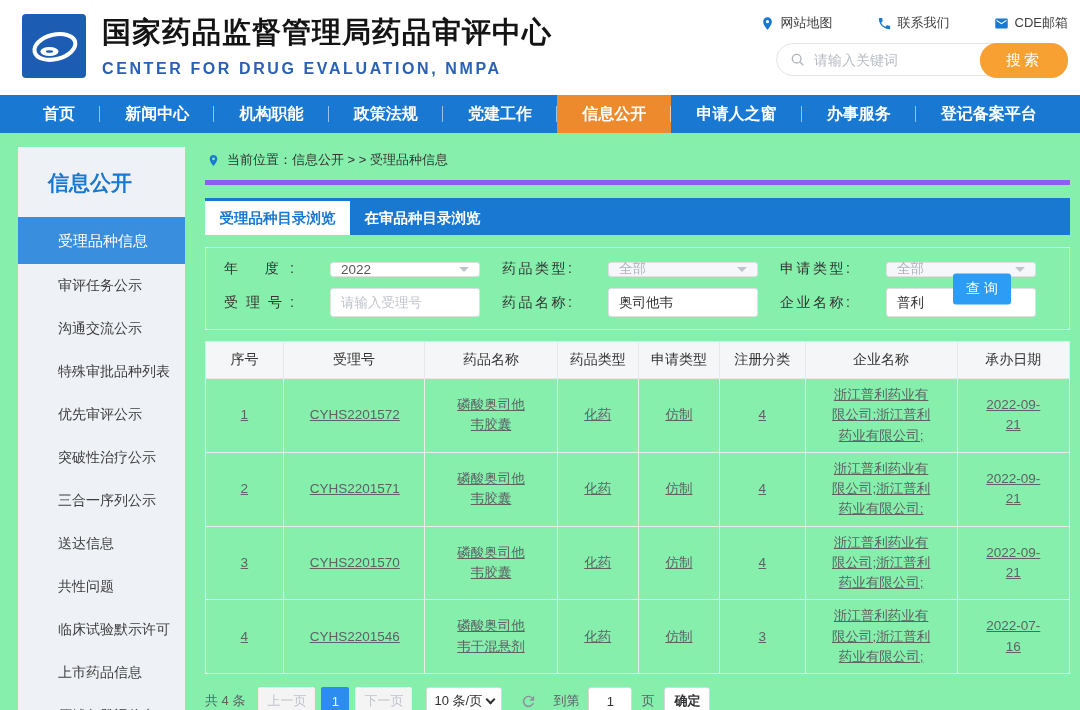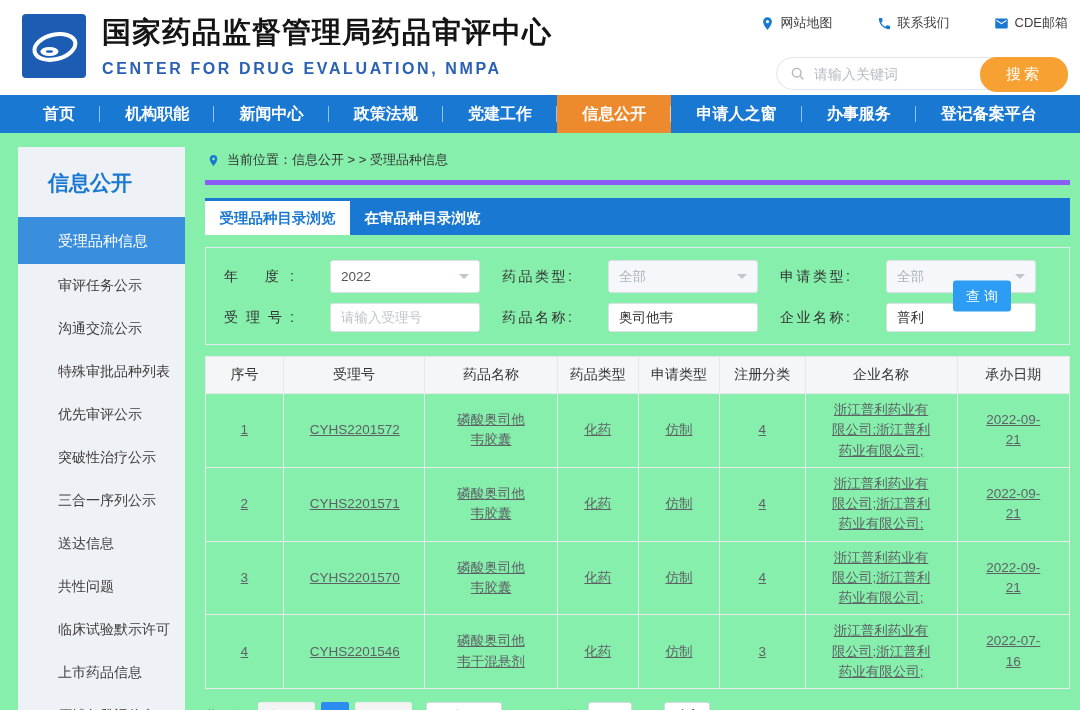--- a/index.html
+++ b/index.html
@@ -13,21 +13,21 @@
 
   
   .header{position:relative;height:95px;background:#fff;}
   .logo{position:absolute;left:22px;top:14px;width:64px;height:64px;background:var(--logo-blue);border-radius:4px;display:flex;align-items:center;justify-content:center;}
   .title-block{position:absolute;left:102px;top:13px;}
   .main-title{font-size:29px;font-weight:900;color:#141414;letter-spacing:1px;}
   .sub-title{font-size:16px;font-weight:700;color:var(--subtitle-blue);letter-spacing:2.6px;margin-top:7px;}
   .top-links{position:absolute;right:12px;top:14px;display:flex;gap:44px;}
   .top-link{display:flex;align-items:center;gap:6px;font-size:13px;color:#404040;cursor:pointer;}
   .top-link svg{width:15px;height:15px;fill:var(--primary);}
-  .search-bar{position:absolute;right:12px;top:57px;width:292px;height:33px;border:1px solid #e2e4e8;border-radius:17px;display:flex;align-items:center;padding-left:13px;background:#fff;}
+  .search-bar{position:absolute;right:12px;top:43px;width:292px;height:33px;border:1px solid #e2e4e8;border-radius:17px;display:flex;align-items:center;padding-left:13px;background:#fff;}
   .search-bar input{border:none;outline:none;flex:1;font-size:14px;color:#333;margin-left:8px;background:transparent;min-width:0;}
   .search-bar input::placeholder{color:#b7bcc4;}
   .search-btn{position:absolute;right:-1px;top:-1px;height:35px;width:88px;border:none;border-radius:17px;background:var(--search-orange);color:#fff;font-size:15px;letter-spacing:3px;cursor:pointer;display:flex;align-items:center;justify-content:center;}
 
   
   .navbar{height:38px;background:var(--primary);display:flex;padding:0 18px;}
   .nav-item{flex:1 1 auto;display:flex;align-items:center;justify-content:center;color:#fff;font-size:16px;font-weight:700;position:relative;cursor:pointer;white-space:nowrap;padding:0 8px;}
   .nav-item:not(:last-child)::after{content:"";position:absolute;right:0;top:11px;height:16px;width:1px;background:rgba(255,255,255,.55);}
   .nav-item.active{background:var(--accent-orange);}
 
@@ -48,21 +48,21 @@
   .tabbar{margin-top:13px;height:37px;background:var(--primary);border-top:3px solid var(--primary);display:flex;}
   .tab{width:145px;display:flex;align-items:center;justify-content:center;color:#fff;font-size:14.5px;font-weight:700;cursor:pointer;}
   .tab.active{background:#fff;color:var(--primary);}
 
   
   .filter-panel{margin-top:12px;border:1px solid #e3e7ee;padding:12px 0 12px 18px;position:relative;}
   .filter-row{display:flex;align-items:center;}
   .filter-row + .filter-row{margin-top:10px;}
   .fgroup{display:flex;align-items:center;margin-right:22px;gap:26px;}
   .flabel{width:70px;text-align:justify;text-align-last:justify;font-size:14px;color:#333;margin-right:10px;white-space:nowrap;}
-  .fctrl{width:150px;height:33px;border:1px solid #dcdfe6;border-radius:3px;font-size:13.5px;display:flex;align-items:center;justify-content:space-between;padding:0 10px;background:#fff;color:#555;cursor:pointer;}
+  .fctrl{width:150px;height:15px;border:1px solid #dcdfe6;border-radius:3px;font-size:13.5px;display:flex;align-items:center;justify-content:space-between;padding:0 10px;background:#fff;color:#555;cursor:pointer;}
   .fctrl.gray{background:#f5f7fa;color:#aeb4be;}
   .caret{width:0;height:0;border:5px solid transparent;border-top-color:#c0c4cc;margin-top:5px;}
   .fctrl-input{width:150px;height:29px;border:1px solid #dcdfe6;border-radius:3px;font-size:13.5px;padding:0 10px;color:#333;outline:none;}
   .fctrl-input::placeholder{color:#c0c4cc;}
   .query-btn{position:absolute;right:58px;top:50%;transform:translateY(-50%);width:58px;height:31px;background:var(--query-blue);color:#fff;border:none;border-radius:3px;font-size:14px;letter-spacing:4px;padding-left:4px;cursor:pointer;}
 
   
   .data-table{margin-top:11px;width:100%;border-collapse:collapse;table-layout:fixed;}
   .data-table th{background:#f5f6f7;height:37px;font-size:14px;font-weight:500;color:#333;border:1px solid #e6e8eb;}
   .data-table td{height:72px;font-size:13.5px;color:#5e6266;border:1px solid #e9ebee;text-align:center;padding:6px 26px;line-height:1.5;text-decoration:underline;}
@@ -124,23 +124,23 @@
         </svg>
       <input type="text" placeholder="请输入关键词" style="">
       <button class="search-btn">搜索</button>
     </div>
   </div>
 
   <nav class="navbar">
 
       <a class="nav-item">首页</a>
 
+      <a class="nav-item">新闻中心</a>
+
       <a class="nav-item">机构职能</a>
-
-      <a class="nav-item">新闻中心</a>
 
       <a class="nav-item">政策法规</a>
 
       <a class="nav-item">党建工作</a>
 
       <a class="nav-item active">信息公开</a>
 
       <a class="nav-item">申请人之窗</a>
 
       <a class="nav-item">办事服务</a>

